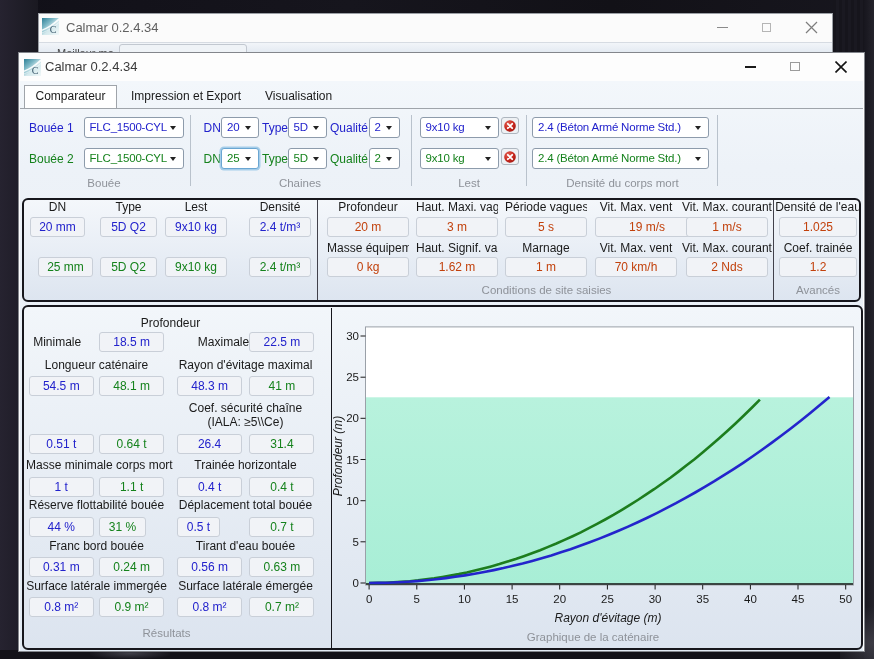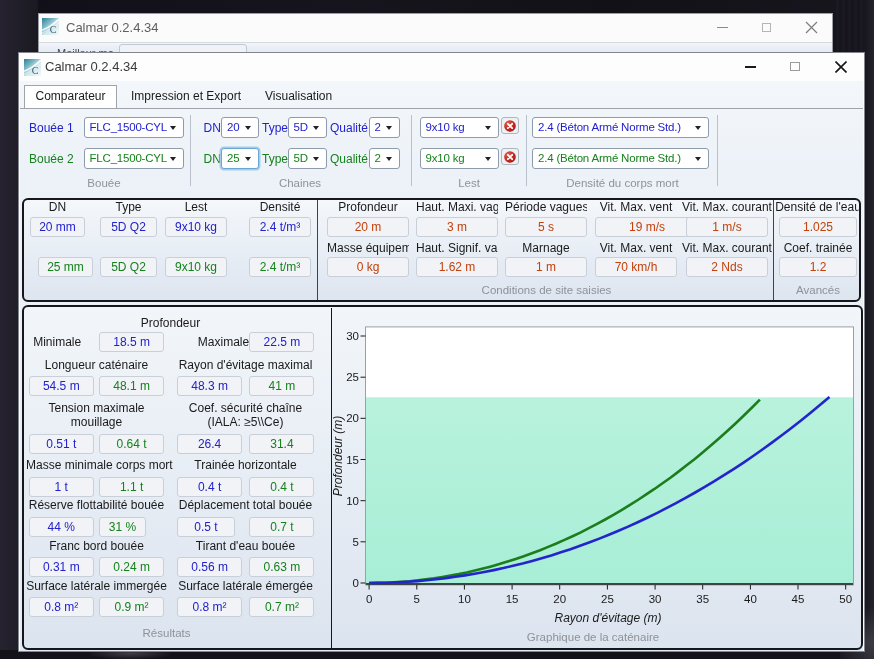--- a/index.html
+++ b/index.html
@@ -163,41 +163,40 @@
 
   <div class="abs" style="left:3px;top:252.3px;width:840.5px;height:345.2px;background:linear-gradient(180deg,#f2f6fa,#dce4ef);border:2px solid #16161c;border-radius:6px;"></div>
   <div class="abs" style="left:311.5px;top:255px;width:1.5px;height:340px;background:#16161c;"></div>
   <div class="lbl" style="left:61px;top:262.7px;width:181px;text-align:center;">Profondeur</div>
   <div class="lbl" style="left:9.7px;top:282.2px;width:57px;text-align:center;">Minimale</div>
   <div class="vbox blue" style="left:80px;top:278.5px;width:65.2px;">18.5 m</div>
   <div class="lbl" style="left:172px;top:282.2px;width:65px;text-align:center;">Maximale</div>
   <div class="vbox blue" style="left:230.3px;top:278.5px;width:65.2px;">22.5 m</div>
   <div class="lbl" style="left:7px;top:305.3px;width:141px;text-align:center;">Longueur caténaire</div>
   <div class="lbl" style="left:146px;top:305.3px;width:161px;text-align:center;">Rayon d'évitage maximal</div>
-  <div class="lbl" style="left:7px;top:348px;width:141px;text-align:center;">Tension maximale<br>mouillage</div>
   <div class="lbl" style="left:146px;top:348px;width:161px;text-align:center;">Coef. sécurité chaîne<br>(IALA: ≥5\\Ce)</div>
   <div class="vbox blue" style="left:9.7px;top:322.7px;width:65.2px;">54.5 m</div>
   <div class="vbox green" style="left:80px;top:322.7px;width:65.2px;">48.1 m</div>
   <div class="vbox blue" style="left:158px;top:322.7px;width:65.2px;">48.3 m</div>
   <div class="vbox green" style="left:230.3px;top:322.7px;width:65.2px;">41 m</div>
   <div class="vbox blue" style="left:9.7px;top:381.3px;width:65.2px;">0.51 t</div>
   <div class="vbox green" style="left:80px;top:381.3px;width:65.2px;">0.64 t</div>
   <div class="vbox blue" style="left:158px;top:381.3px;width:65.2px;">26.4</div>
   <div class="vbox green" style="left:230.3px;top:381.3px;width:65.2px;">31.4</div>
   <div class="lbl" style="left:7px;top:404.8px;width:141px;text-align:center;">Masse minimale corps mort</div>
   <div class="lbl" style="left:146px;top:404.8px;width:161px;text-align:center;">Trainée horizontale</div>
   <div class="vbox blue" style="left:9.7px;top:423.5px;width:65.2px;">1 t</div>
   <div class="vbox green" style="left:80px;top:423.5px;width:65.2px;">1.1 t</div>
   <div class="vbox blue" style="left:158px;top:423.5px;width:65.2px;">0.4 t</div>
   <div class="vbox green" style="left:230.3px;top:423.5px;width:65.2px;">0.4 t</div>
   <div class="lbl" style="left:7px;top:445.2px;width:141px;text-align:center;">Réserve flottabilité bouée</div>
   <div class="lbl" style="left:146px;top:445.2px;width:161px;text-align:center;">Déplacement total bouée</div>
   <div class="vbox blue" style="left:9.7px;top:463.9px;width:65.2px;">44 %</div>
   <div class="vbox green" style="left:80px;top:463.9px;width:47px;">31 %</div>
-  <div class="vbox blue" style="left:158px;top:463.9px;width:58px;">0.5 t</div>
+  <div class="vbox blue" style="left:158px;top:463.9px;width:43px;">0.5 t</div>
   <div class="vbox green" style="left:230.3px;top:463.9px;width:65.2px;">0.7 t</div>
   <div class="lbl" style="left:7px;top:485.6px;width:141px;text-align:center;">Franc bord bouée</div>
   <div class="lbl" style="left:146px;top:485.6px;width:161px;text-align:center;">Tirant d'eau bouée</div>
   <div class="vbox blue" style="left:9.7px;top:504.3px;width:65.2px;">0.31 m</div>
   <div class="vbox green" style="left:80px;top:504.3px;width:65.2px;">0.24 m</div>
   <div class="vbox blue" style="left:158px;top:504.3px;width:65.2px;">0.56 m</div>
   <div class="vbox green" style="left:230.3px;top:504.3px;width:65.2px;">0.63 m</div>
   <div class="lbl" style="left:7px;top:526.1px;width:141px;text-align:center;">Surface latérale immergée</div>
   <div class="lbl" style="left:146px;top:526.1px;width:161px;text-align:center;">Surface latérale émergée</div>
   <div class="vbox blue" style="left:9.7px;top:544.2px;width:65.2px;">0.8 m²</div>

